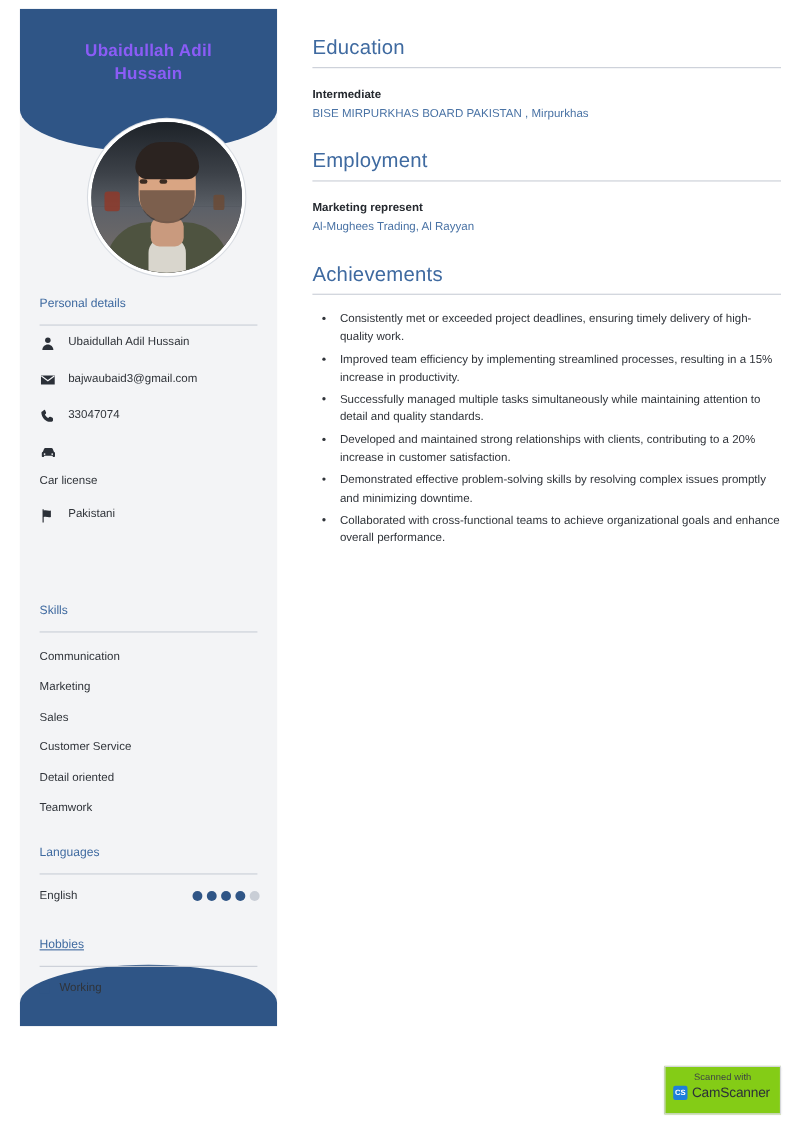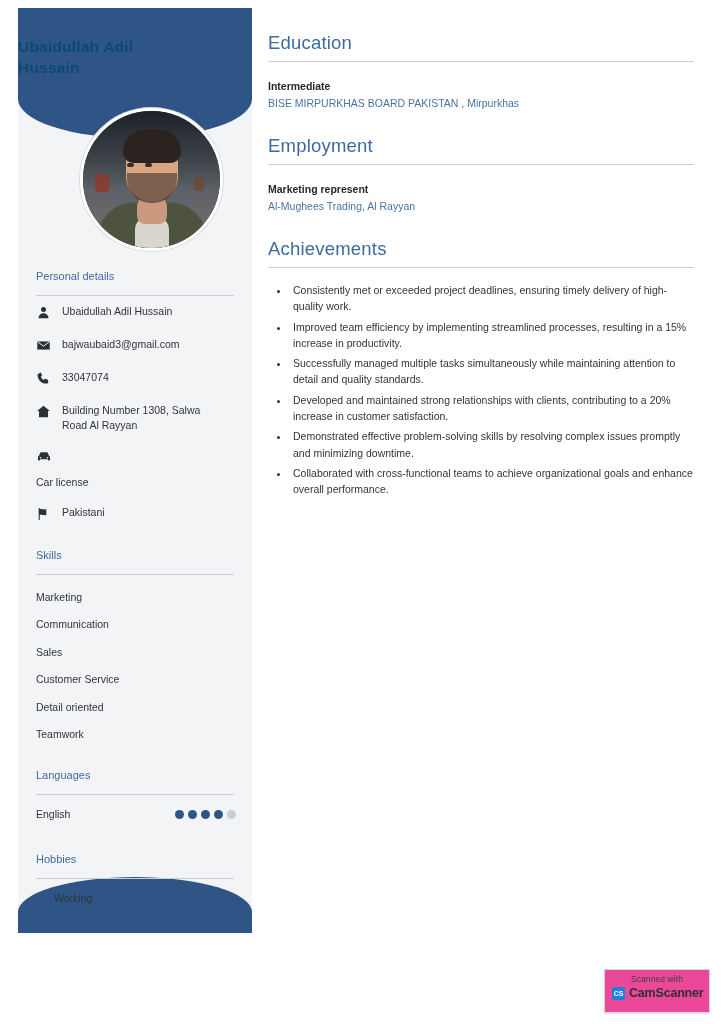--- a/index.html
+++ b/index.html
@@ -49,21 +49,22 @@
     width: 234px;
     height: 56px;
     background: #2f5586;
     border-top-left-radius: 120px 36px;
     border-top-right-radius: 120px 36px;
   }
   .name-block {
     position: absolute;
     left: 0; top: 28px;
     width: 234px;
-    color: #0c4a6e;
+    text-align: center;
+    color: #8b5cf6;
     font-size: 15.5px;
     font-weight: bold;
     line-height: 21px;
     letter-spacing: 0.2px;
   }
   .photo-wrap {
     position: absolute;
     left: 62px;
     top: 100px;
     width: 143px;
@@ -262,21 +263,21 @@
   }
   .hobby-tx {
     font-size: 10.5px;
     color: #30343a;
     text-align: right;
   }
 
   
   .main {
     position: absolute;
-    left: 268px;
+    left: 284px;
     top: 0;
     width: 426px;
   }
   .m-title {
     color: #3f6aa0;
     font-size: 18.5px;
     letter-spacing: .2px;
   }
   .m-rule {
     height: 1px;
@@ -307,21 +308,21 @@
     padding-left: 3px;
   }
 
   
   .cam {
     position: absolute;
     left: 604px;
     top: 969px;
     width: 104px;
     height: 42px;
-    background: #ec4899;
+    background: #84cc16;
     border: 1px solid #d5d7da;
     box-shadow: 0 1px 2px rgba(0,0,0,.12);
   }
   .cam-top {
     font-size: 8.5px;
     color: #3b3f45;
     text-align: center;
     padding-top: 4px;
     letter-spacing: .1px;
   }
@@ -338,21 +339,21 @@
     color: #fff;
     font-size: 7px;
     font-weight: bold;
     display: flex;
     align-items: center;
     justify-content: center;
     line-height: 1;
   }
   .cam-name {
     font-size: 12.5px;
-    font-weight: bold;
+    font-weight: normal;
     color: #2c3038;
     letter-spacing: -.2px;
   }
   svg { display: block; }
 </style>
 </head>
 <body>
 
 <div class="page">
 
@@ -406,28 +407,20 @@
         <span class="contact-tx">bajwaubaid3@gmail.com</span>
       </div>
       <div class="contact-row">
         <span class="contact-ic">
           <svg width="15" height="15" viewBox="0 0 24 24" fill="#2b3038">
               <path d="M6.6 2.5c.9 0 1.5.5 1.8 1.3l1 2.6c.3.8.1 1.5-.6 2l-1.2.9c1 2.2 2.9 4.1 5.1 5.1l.9-1.2c.5-.7 1.2-.9 2-.6l2.6 1c.8.3 1.3.9 1.3 1.8v2.4c0 1.2-1 2.2-2.2 2.1C9.6 20.9 3.1 14.4 2.5 6.6c-.1-1.2.9-2.2 2.1-2.2z"></path>
             </svg>
         </span>
         <span class="contact-tx">33047074</span>
       </div>
-      <div class="contact-row">
-        <span class="contact-ic">
-          <svg width="15" height="15" viewBox="0 0 24 24" fill="#2b3038">
-              <path d="M12 2.6 1.8 11h3V21h14.4V11h3z"></path>
-            </svg>
-        </span>
-        <span class="contact-tx" style="max-width:160px;display:inline-block;">Building Number 1308, Salwa Road Al Rayyan</span>
-      </div>
       <div class="contact-row" style="margin-top:5px;flex-direction:column;">
         <span class="contact-ic">
           <svg width="16" height="16" viewBox="0 0 24 24" fill="#2b3038">
               <path d="M4.5 10 6 6.3C6.3 5.5 7 5 7.9 5h8.2c.9 0 1.6.5 1.9 1.3L19.5 10c1 .3 1.5 1 1.5 2v4.2c0 .6-.4 1-1 1h-1.2c-.6 0-1-.4-1-1v-.7H6.2v.7c0 .6-.4 1-1 1H4c-.6 0-1-.4-1-1V12c0-1 .5-1.7 1.5-2z"></path>
               <circle cx="6.8" cy="13.2" r="1.2" fill="#f3f4f6"></circle>
               <circle cx="17.2" cy="13.2" r="1.2" fill="#f3f4f6"></circle>
             </svg>
         </span>
         <span class="contact-tx">Car license</span>
       </div>
@@ -437,42 +430,42 @@
               <path d="M4 3v18h1.6v-7.4c3.4-1.6 6.4 1.4 9.8-.2V4.6c-3.4 1.6-6.4-1.4-9.8.2V3z"></path>
             </svg>
         </span>
         <span class="contact-tx">Pakistani</span>
       </div>
     </div>
 
     <div class="sb-section-title" style="top:541px;">Skills</div>
     <div class="sb-rule" style="top:566px;"></div>
     <div class="skills-list">
+      <div class="skill-item">Communication</div>
       <div class="skill-item">Marketing</div>
-      <div class="skill-item">Communication</div>
       <div class="skill-item">Sales</div>
       <div class="skill-item">Customer Service</div>
       <div class="skill-item">Detail oriented</div>
       <div class="skill-item">Teamwork</div>
     </div>
 
     <div class="sb-section-title" style="top:761px;">Languages</div>
     <div class="sb-rule" style="top:786px;"></div>
     <div class="lang-row">
       <span class="lang-name">English</span>
       <span class="dots">
         <span class="dot"></span>
         <span class="dot"></span>
         <span class="dot"></span>
         <span class="dot"></span>
         <span class="dot off"></span>
       </span>
     </div>
 
-    <div class="sb-section-title" style="top:845px;">Hobbies</div>
+    <div class="sb-section-title" style="top:845px;text-decoration:underline;">Hobbies</div>
     <div class="sb-rule" style="top:870px;"></div>
     <div class="hobby-row">
       <span class="hobby-sq"></span>
       <span class="hobby-tx">Working</span>
     </div>
   </div>
 
   <div class="main">
 
     <div class="m-block" style="margin-top:32px;">

